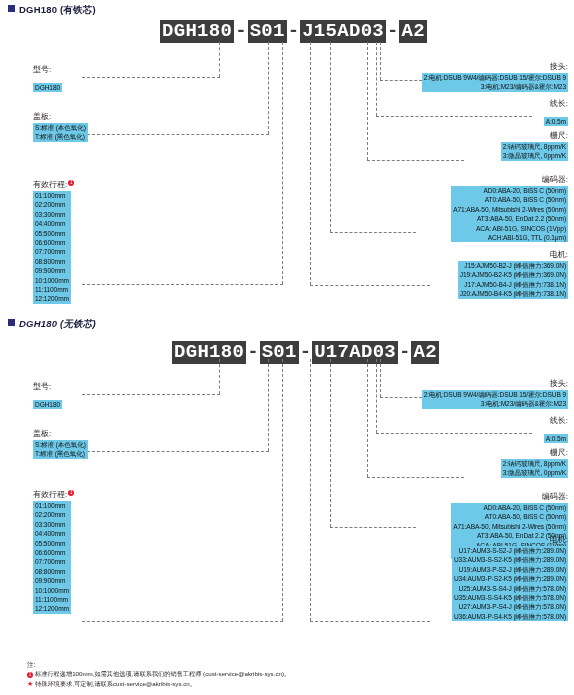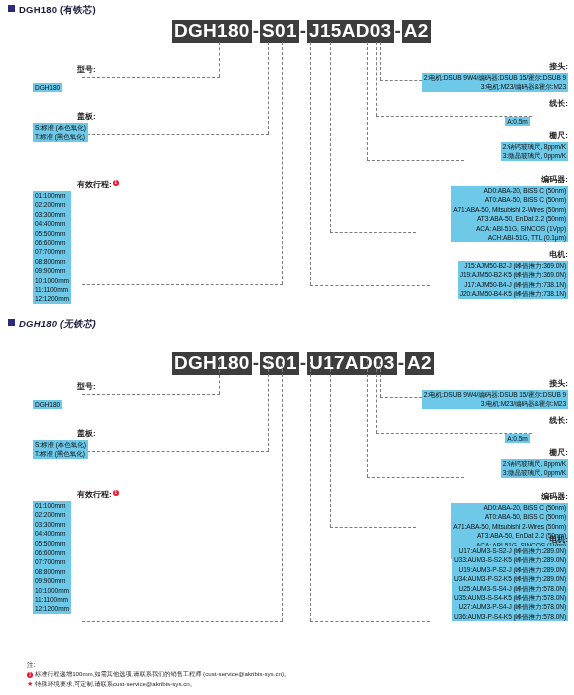--- a/index.html
+++ b/index.html
@@ -33,22 +33,22 @@
     line-height:20px;padding:0 1px;
   }
 
   
   .vline{position:absolute;width:0;border-left:1px dashed #7d7d7d;}
   .hline{position:absolute;height:0;border-top:1px dashed #7d7d7d;}
 
   
   .callout{position:absolute;}
   .callout .cap{
-    font-size:8px;font-weight:bold;color:#231f20;
-    margin-bottom:1px;white-space:nowrap;line-height:10px;margin-left:44px;
+    font-size:8px;font-weight:normal;color:#231f20;
+    margin-bottom:1px;white-space:nowrap;line-height:10px;
   }
   .callout.right .cap{text-align:right;}
   .opts{
     background:#6ec9e8;display:inline-block;
     padding:0px 2px;line-height:9.4px;
   }
   .opt{
     font-size:6.6px;color:#101010;white-space:nowrap;
     line-height:9.4px;letter-spacing:-.1px;
   }
@@ -70,21 +70,21 @@
   }
   .n-star{color:#e8192c;font-size:7px;margin-right:2px;}
 </style>
 </head>
 <body>
 
 <div class="sec-head" style="top:4px;">
   <span class="sq"></span><span>DGH180 (有铁芯)</span>
 </div>
 
-<div class="code-strip" style="left:172px;top:20px;">
+<div class="code-strip" style="left:160px;top:20px;font-family:Liberation Mono, monospace;">
   <span class="code-seg">DGH180</span><span class="code-dash">-</span><span class="code-seg">S01</span><span class="code-dash">-</span><span class="code-seg">J15AD03</span><span class="code-dash">-</span><span class="code-seg">A2</span>
 </div>
 
 <div class="vline" style="left:219px;top:42px;height:35px;"></div>
 <div class="hline" style="left:82px;top:77px;width:138px;"></div>
 
 <div class="vline" style="left:268px;top:42px;height:92px;"></div>
 <div class="hline" style="left:82px;top:134px;width:187px;"></div>
 
 <div class="vline" style="left:282px;top:42px;height:242px;"></div>
@@ -180,21 +180,21 @@
     <div class="opt">J19:AJM50-B2-K5 (峰值推力:369.0N)</div>
     <div class="opt">J17:AJM50-B4-J (峰值推力:738.1N)</div>
     <div class="opt">J20:AJM50-B4-K5 (峰值推力:738.1N)</div>
   </div>
 </div>
 
 <div class="sec-head" style="top:318px;font-style:italic;">
   <span class="sq"></span><span>DGH180 (无铁芯)</span>
 </div>
 
-<div class="code-strip" style="left:172px;top:352px;">
+<div class="code-strip" style="left:172px;top:341px;font-family:Liberation Mono, monospace;">
   <span class="code-seg">DGH180</span><span class="code-dash">-</span><span class="code-seg">S01</span><span class="code-dash">-</span><span class="code-seg">U17AD03</span><span class="code-dash">-</span><span class="code-seg">A2</span>
 </div>
 
 <div class="vline" style="left:219px;top:359px;height:35px;"></div>
 <div class="hline" style="left:82px;top:394px;width:138px;"></div>
 
 <div class="vline" style="left:268px;top:359px;height:92px;"></div>
 <div class="hline" style="left:82px;top:451px;width:187px;"></div>
 
 <div class="vline" style="left:282px;top:359px;height:262px;"></div>

